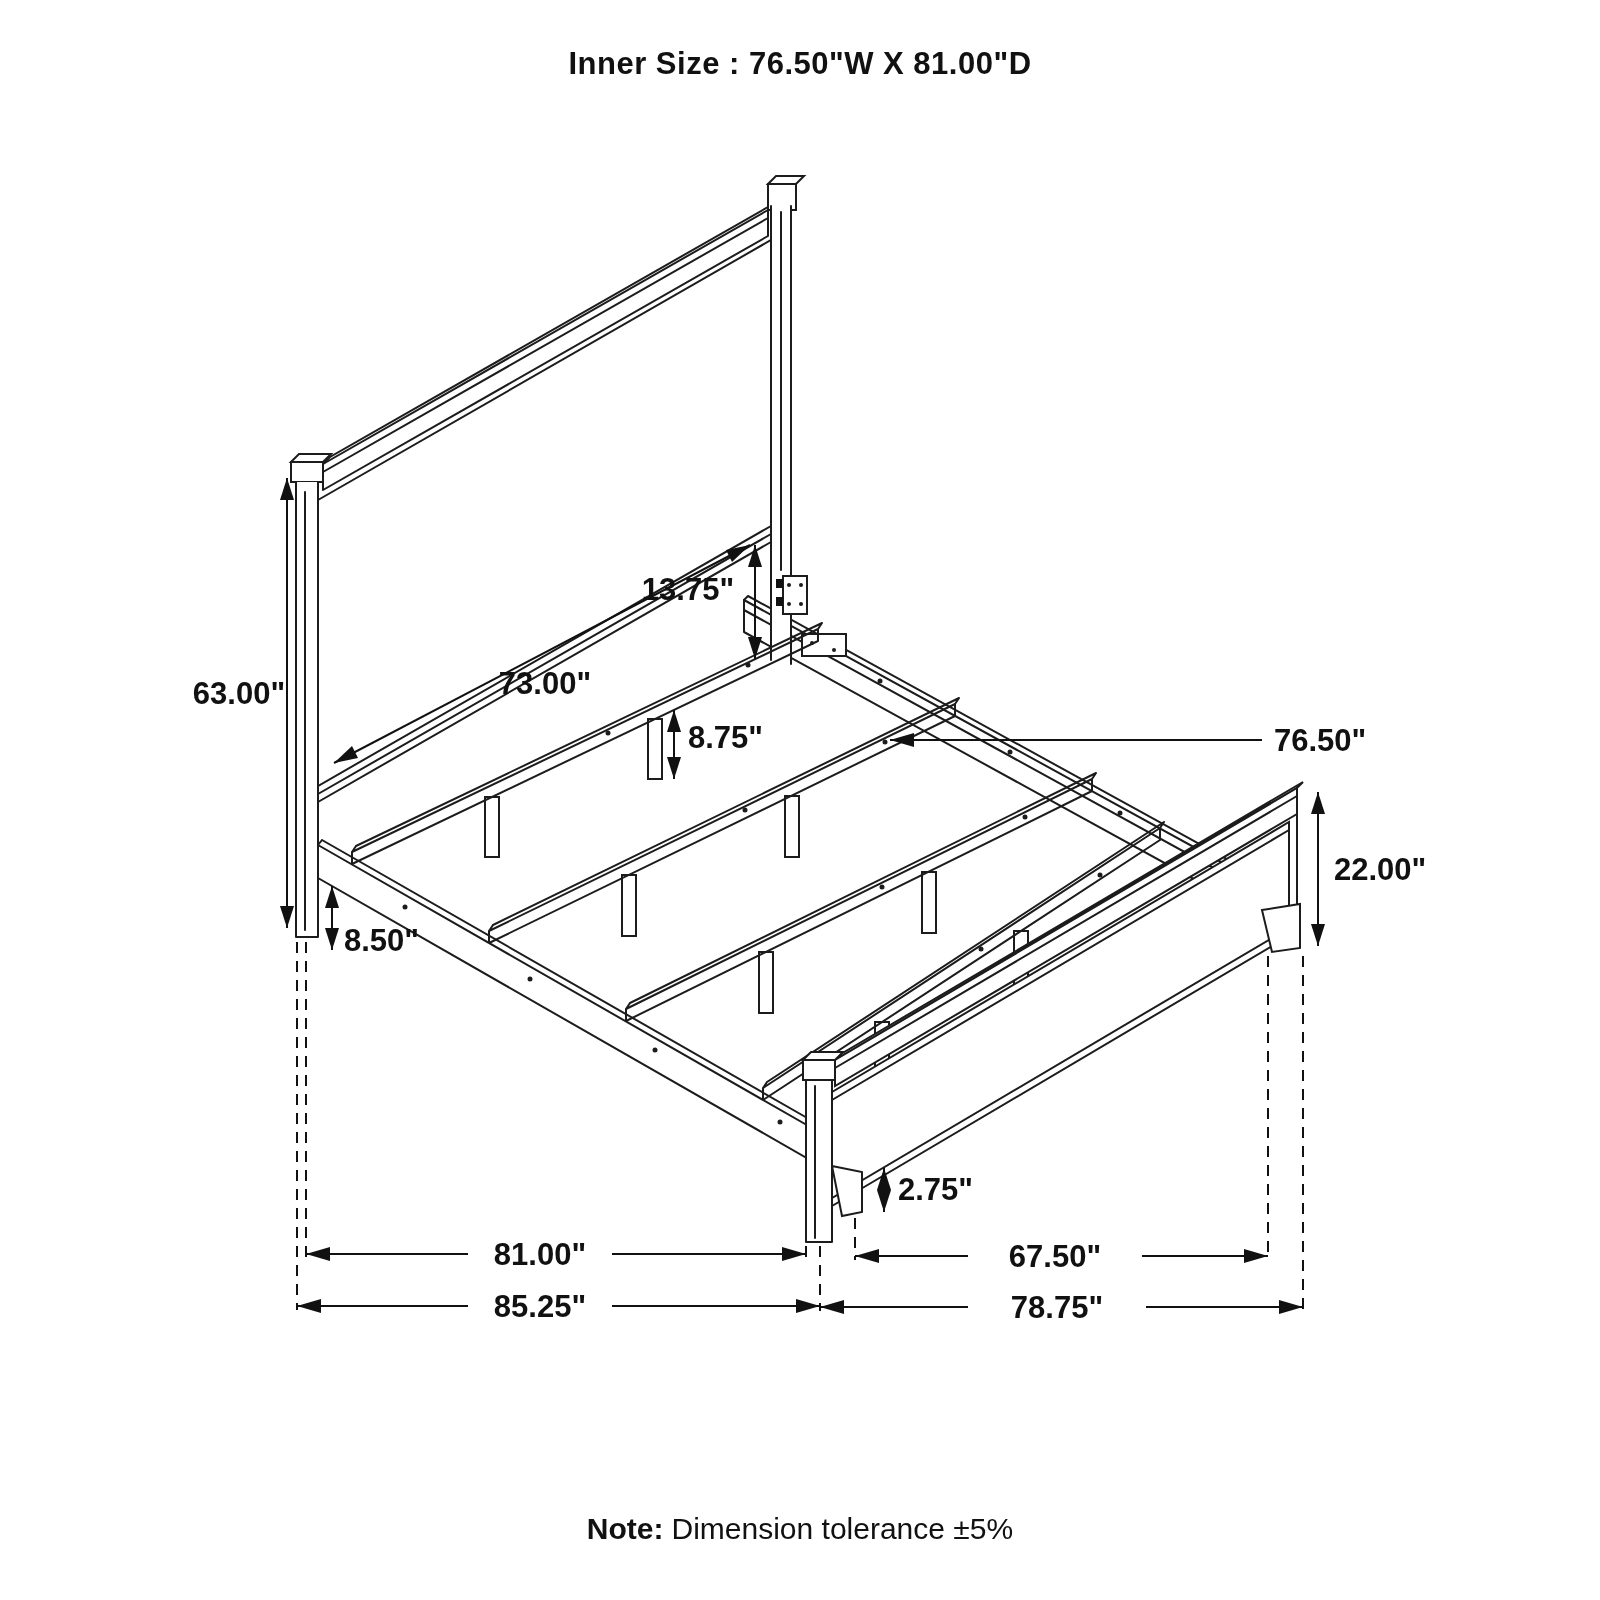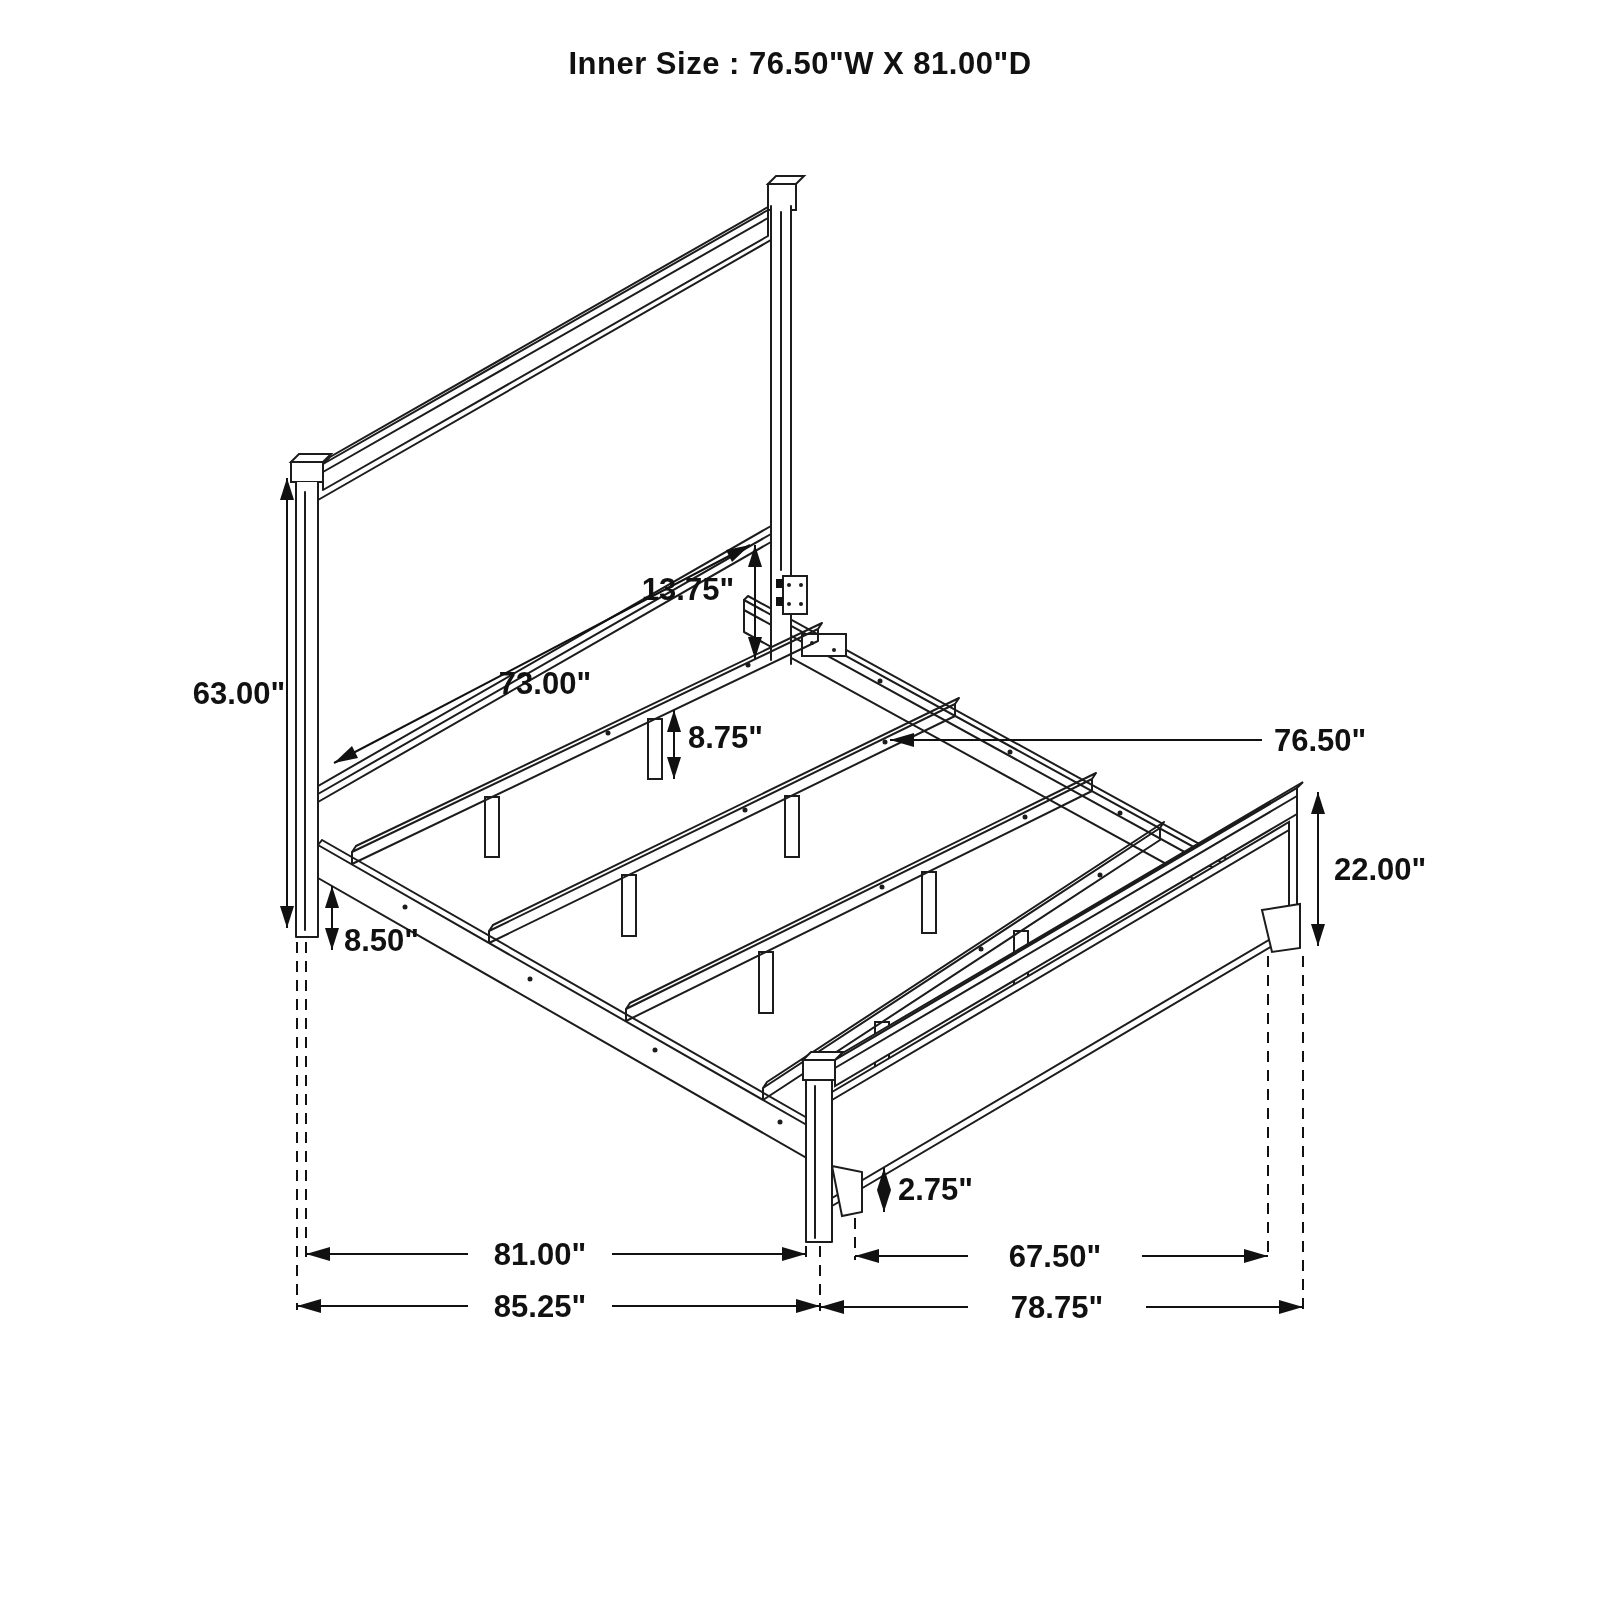--- a/index.html
+++ b/index.html
@@ -226,14 +226,17 @@
     </g>
 
     <g>
       <path class="dim" d="M820,1307 H968 M1146,1307 H1303"></path>
       <polygon class="ah" points="820,1307 844,1300 844,1314"></polygon>
       <polygon class="ah" points="1303,1307 1279,1300 1279,1314"></polygon>
       <text class="dlabel" x="1057" y="1318" text-anchor="middle">78.75"</text>
     </g>
   </svg>
 
+  <div id="note">
+    <span class="nlabel">Note:</span><span class="ntext">Dimension tolerance ±5%</span>
+  </div>
 
 </div>
 
 </body></html>

